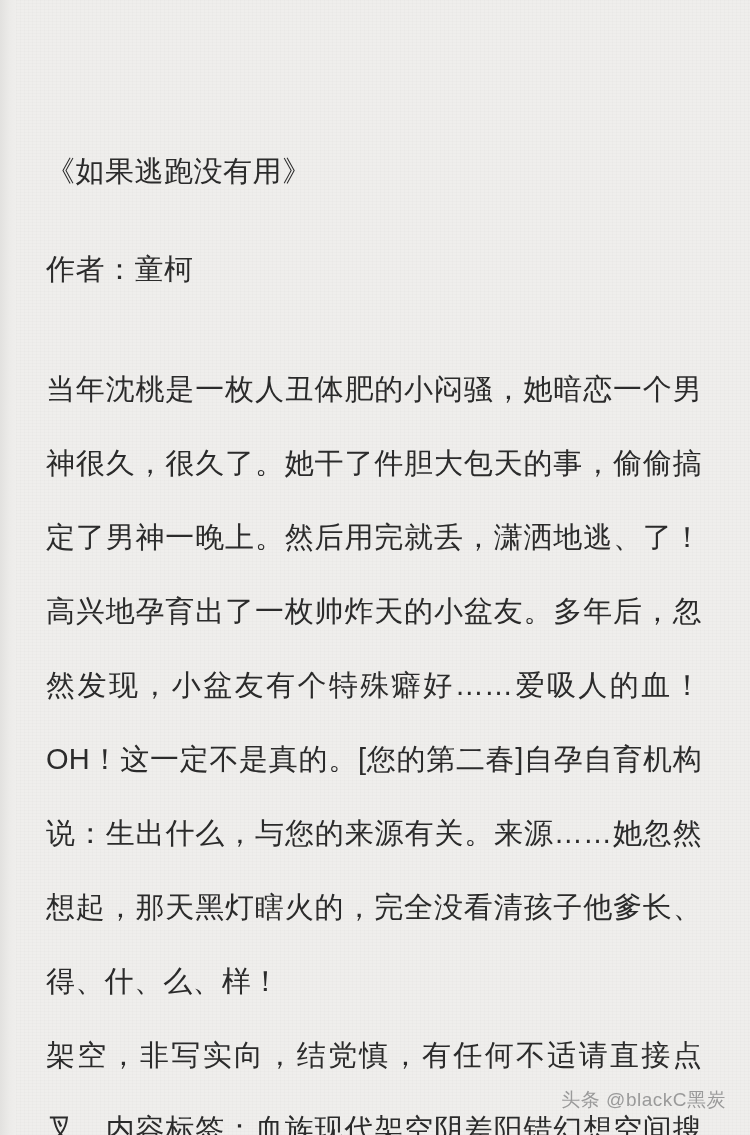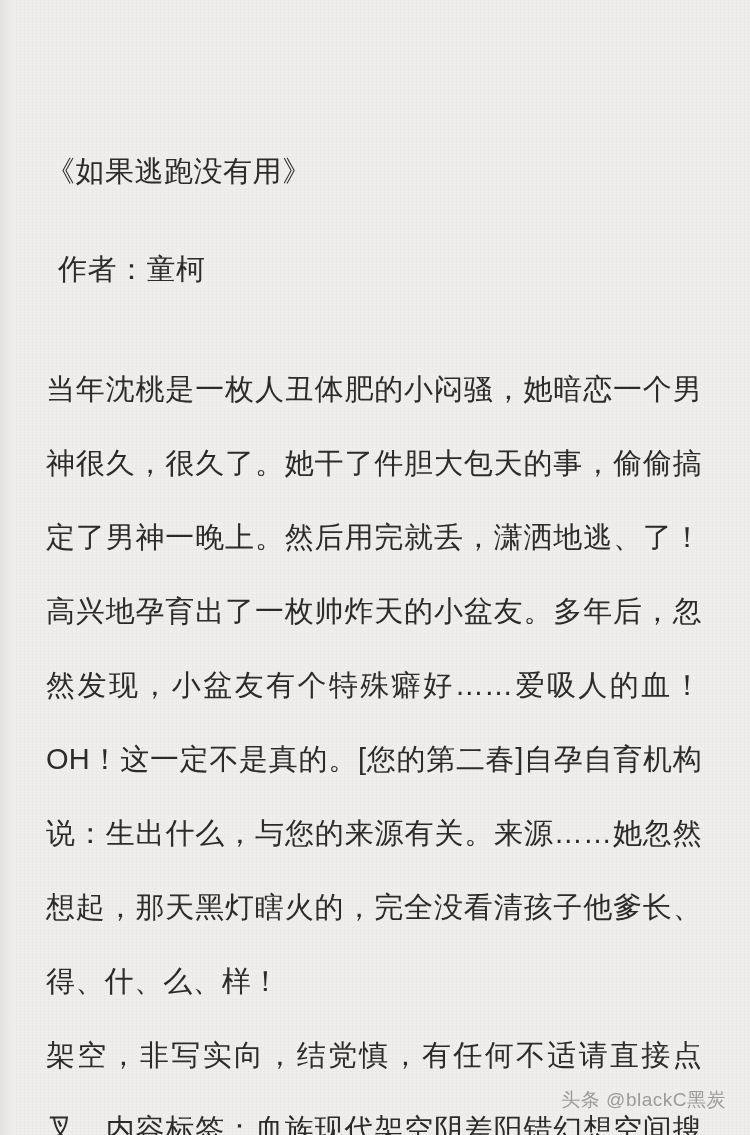--- a/index.html
+++ b/index.html
@@ -48,21 +48,21 @@
     line-height: 1.45;
     color: #2b2b2b;
     letter-spacing: 0.5px;
     margin: 0 0 0 0;
   }
   .doc-author {
     font-size: 29px;
     line-height: 1.45;
     color: #2b2b2b;
     letter-spacing: 0.5px;
-    margin: 56px 0 0 12px;
+    margin: 56px 0 0 0;
   }
   .body-block {
     margin-top: 62px;
   }
   .doc-para {
     font-size: 29px;
     line-height: 74px;
     color: #2b2b2b;
     letter-spacing: 0.3px;
     margin: 0;

